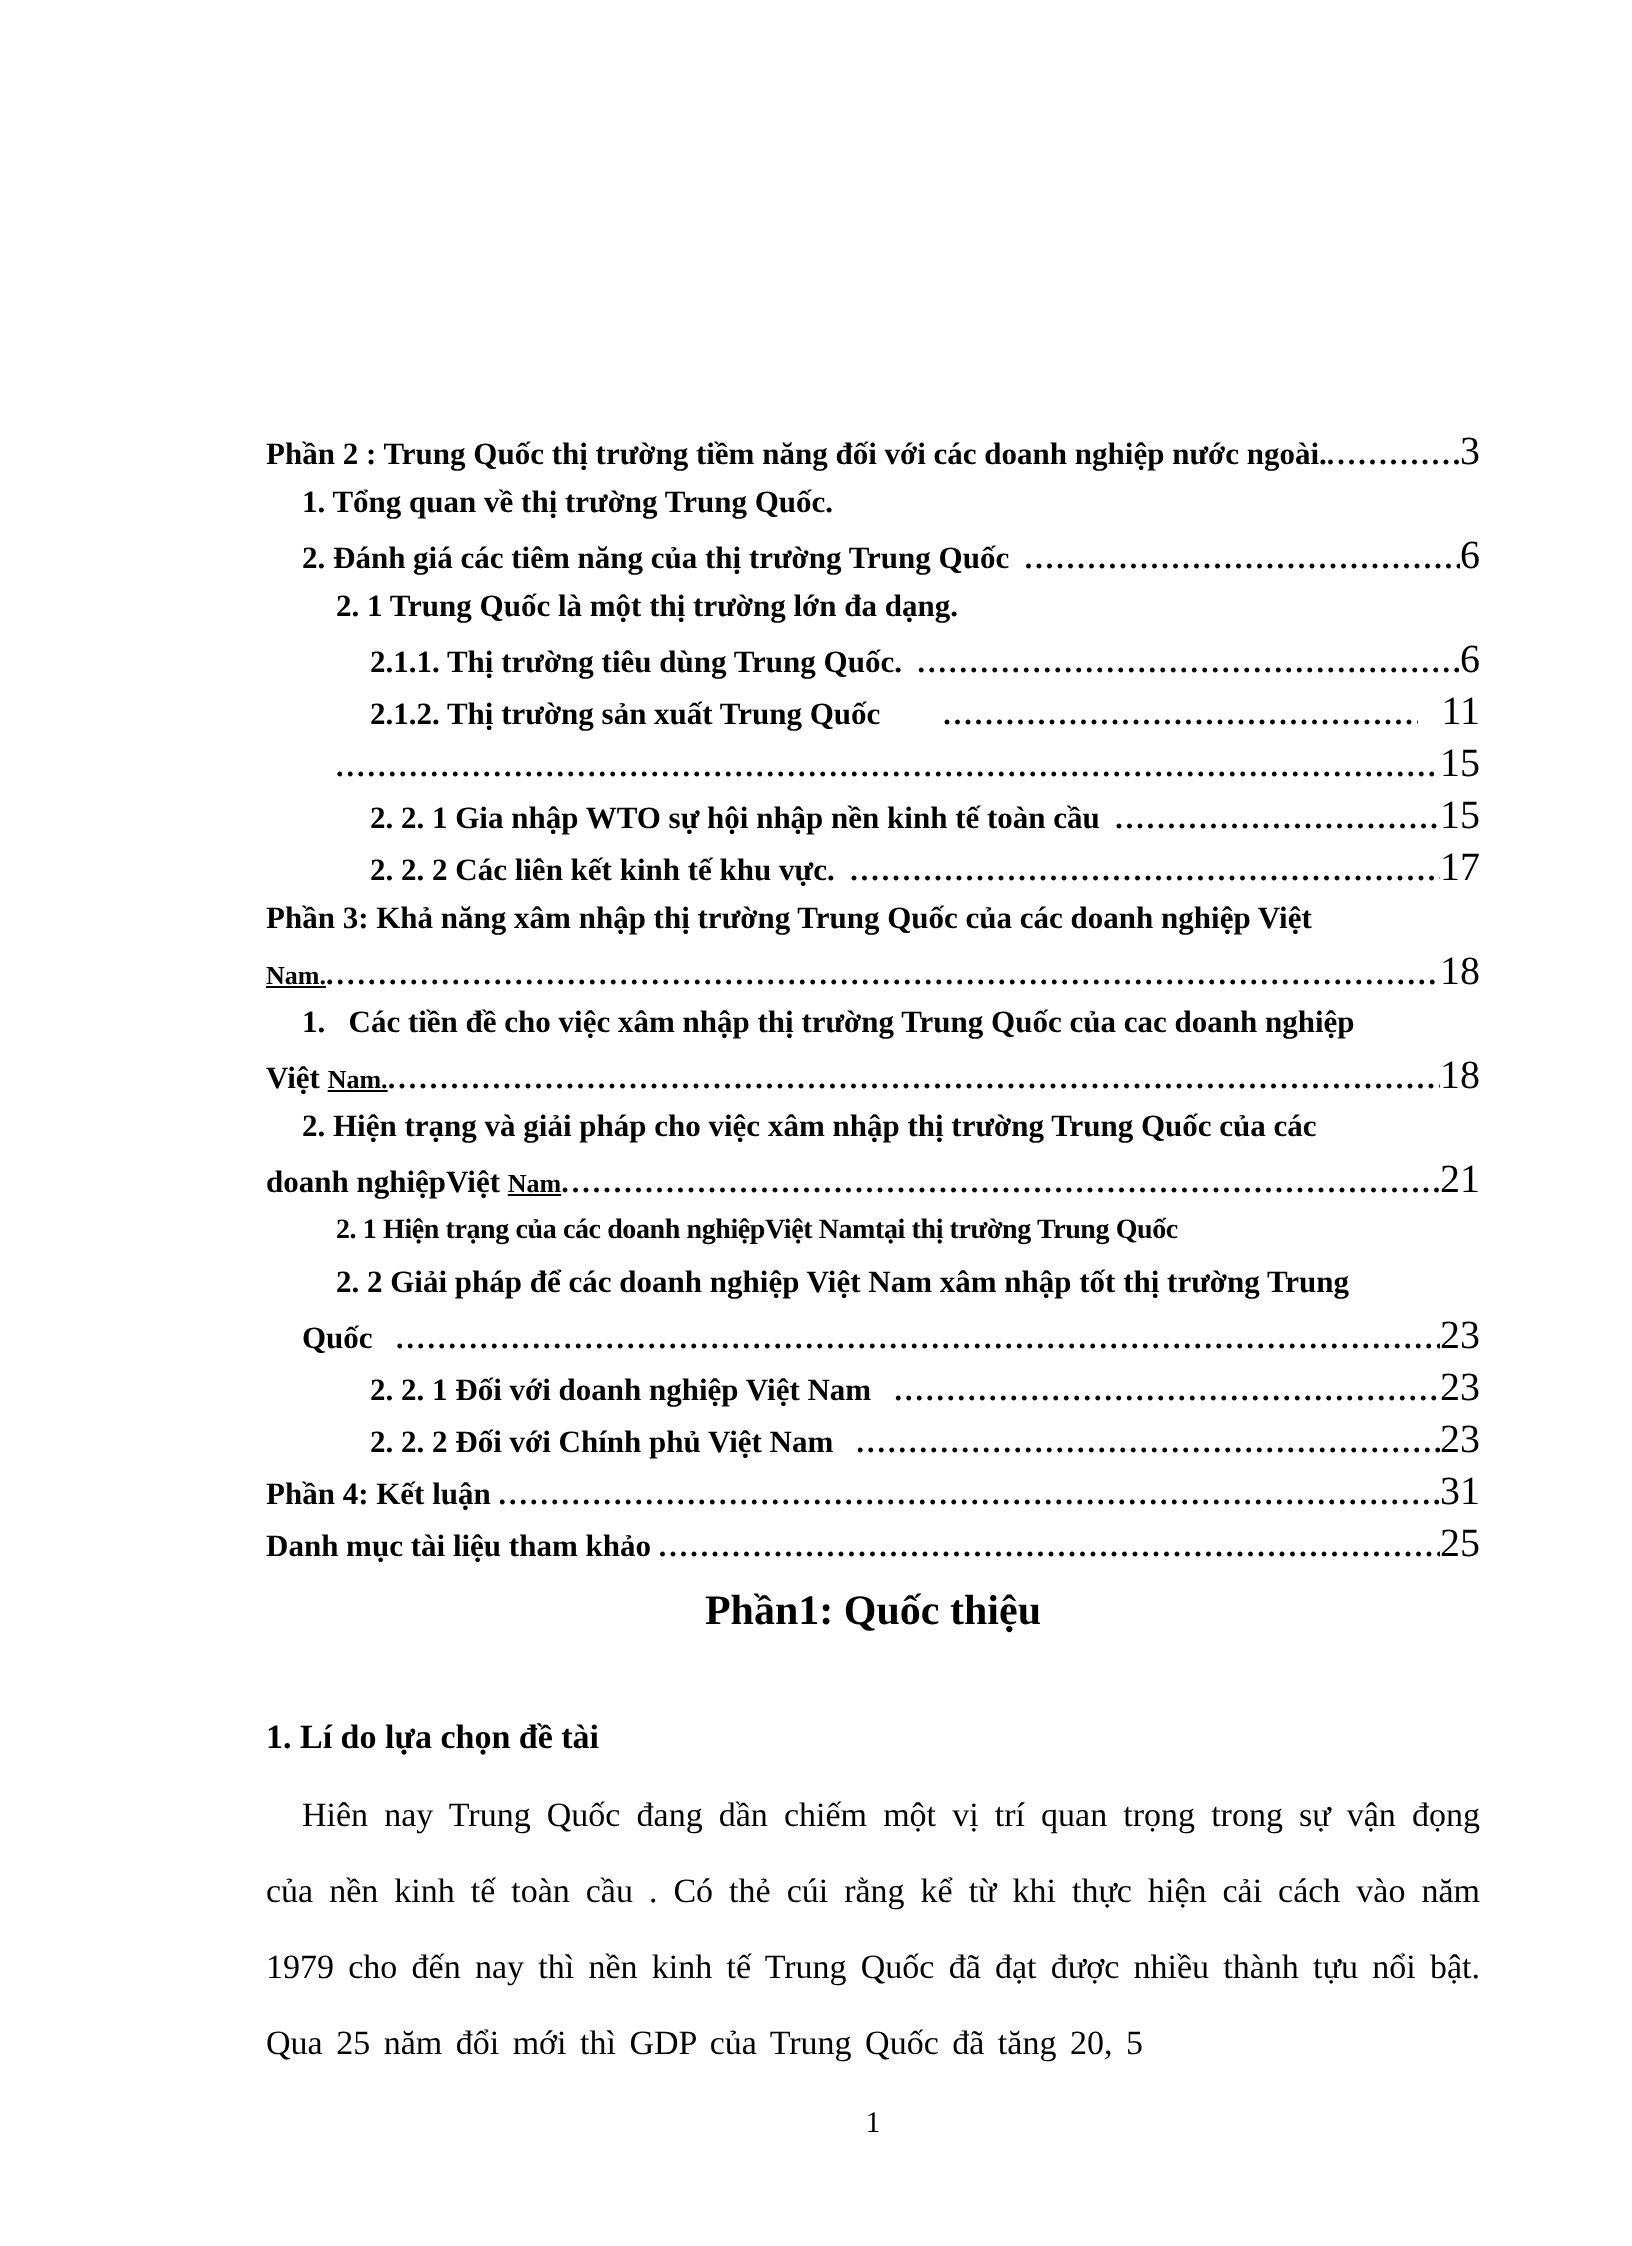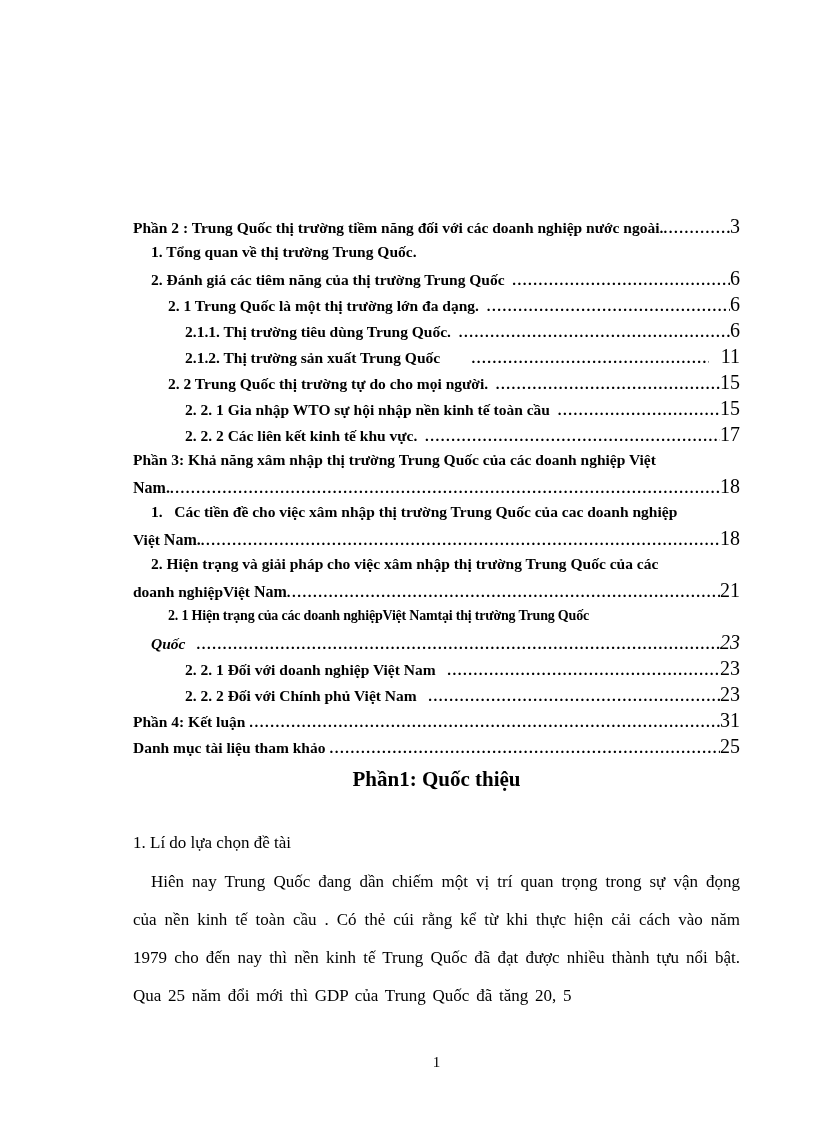--- a/index.html
+++ b/index.html
@@ -38,22 +38,23 @@
     line-height: 26px;
     height: 26px;
     overflow: hidden;
     font-weight: bold;
     font-size: 15.5px;
   }
   .toc-line .txt {
     white-space: pre;
   }
   .toc-line .big {
-    font-size: 16px;
+    font-size: 13px;
     white-space: pre;
+    text-decoration: underline;
   }
   .toc-line.cond {
     font-size: 14px;
     letter-spacing: -0.2px;
     flex-direction: column;
   }
   .toc-line .leader {
     flex: 1;
     overflow: hidden;
     white-space: nowrap;
@@ -67,21 +68,21 @@
     flex: none;
   }
   .section-heading {
     text-align: center;
     font-weight: bold;
     font-size: 21px;
     line-height: 28px;
     margin-top: 6px;
   }
   .subsection-heading {
-    font-weight: normal;
+    font-weight: bold;
     font-size: 17px;
     margin-top: 40px;
   }
   .body-paragraph {
     margin-top: 10px;
     font-size: 17px;
     line-height: 38px;
     text-align: justify;
     text-indent: 18px;
     word-spacing: 2.5px;
@@ -111,37 +112,36 @@
         <div class="toc-line" style="padding-left: 18px; flex-direction: column;">
           <span class="txt">1. Tổng quan về thị trường Trung Quốc.</span>
           <span class="leader">............................................................................................................................................................................................................................</span>
           <span class="pg">3</span>
         </div>
         <div class="toc-line" style="padding-left: 18px;">
           <span class="txt">2. Đánh giá các tiêm năng của thị trường Trung Quốc &nbsp;</span>
           <span class="leader">............................................................................................................................................................................................................................</span>
           <span class="pg">6</span>
         </div>
-        <div class="toc-line" style="padding-left: 35px;">
+        <div class="toc-line" style="padding-left: 35px; flex-direction: column;">
           <span class="txt">2. 1 Trung Quốc là một thị trường lớn đa dạng. &nbsp;</span>
           <span class="leader">............................................................................................................................................................................................................................</span>
           <span class="pg">6</span>
         </div>
         <div class="toc-line" style="padding-left: 52px;">
           <span class="txt">2.1.1. Thị trường tiêu dùng Trung Quốc. &nbsp;</span>
           <span class="leader">............................................................................................................................................................................................................................</span>
           <span class="pg">6</span>
         </div>
         <div class="toc-line" style="padding-left: 52px; gap: 12px;">
           <span class="txt">2.1.2. Thị trường sản xuất Trung Quốc &nbsp;&nbsp;&nbsp;&nbsp;</span>
           <span class="leader">............................................................................................................................................................................................................................</span>
           <span class="pg">11</span>
         </div>
         <div class="toc-line" style="padding-left: 35px;">
-          <span class="txt">2. 2 Trung Quốc thị trường tự do cho mọi người. &nbsp;</span>
           <span class="leader">............................................................................................................................................................................................................................</span>
           <span class="pg">15</span>
         </div>
         <div class="toc-line" style="padding-left: 52px;">
           <span class="txt">2. 2. 1 Gia nhập WTO sự hội nhập nền kinh tế toàn cầu &nbsp;</span>
           <span class="leader">............................................................................................................................................................................................................................</span>
           <span class="pg">15</span>
         </div>
         <div class="toc-line" style="padding-left: 52px;">
           <span class="txt">2. 2. 2 Các liên kết kinh tế khu vực. &nbsp;</span>
@@ -172,21 +172,24 @@
           <span class="txt">doanh nghiệpViệt </span>
           <span class="big">Nam</span>
           <span class="leader">............................................................................................................................................................................................................................</span>
           <span class="pg">21</span>
         </div>
         <div class="toc-line cond" style="padding-left: 35px;">
           <span class="txt">2. 1 Hiện trạng của các doanh nghiệpViệt Namtại thị trường Trung Quốc &nbsp;</span>
           <span class="leader">............................................................................................................................................................................................................................</span>
           <span class="pg">21</span>
         </div>
-        <div class="toc-line" style="padding-left: 18px; font-style: italic;">
+        <div class="toc-line" style="padding-left: 35px;">
+          <span class="txt">2. 2 Giải pháp để các doanh nghiệp Việt Nam xâm nhập tốt thị trường Trung</span>
+        </div>
+        <div class="toc-line" style="padding-left: 18px;">
           <span class="txt">Quốc &nbsp;&nbsp;</span>
           <span class="leader">............................................................................................................................................................................................................................</span>
           <span class="pg">23</span>
         </div>
         <div class="toc-line" style="padding-left: 52px;">
           <span class="txt">2. 2. 1 Đối với doanh nghiệp Việt Nam &nbsp;&nbsp;</span>
           <span class="leader">............................................................................................................................................................................................................................</span>
           <span class="pg">23</span>
         </div>
         <div class="toc-line" style="padding-left: 52px;">

